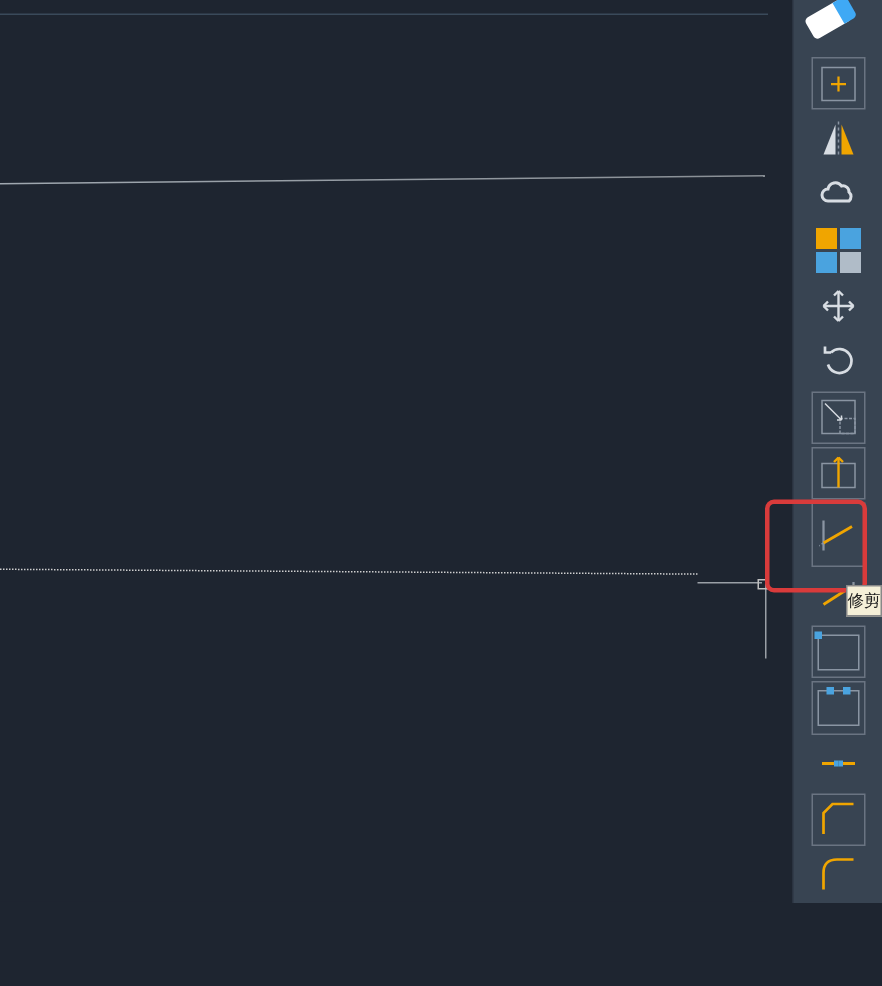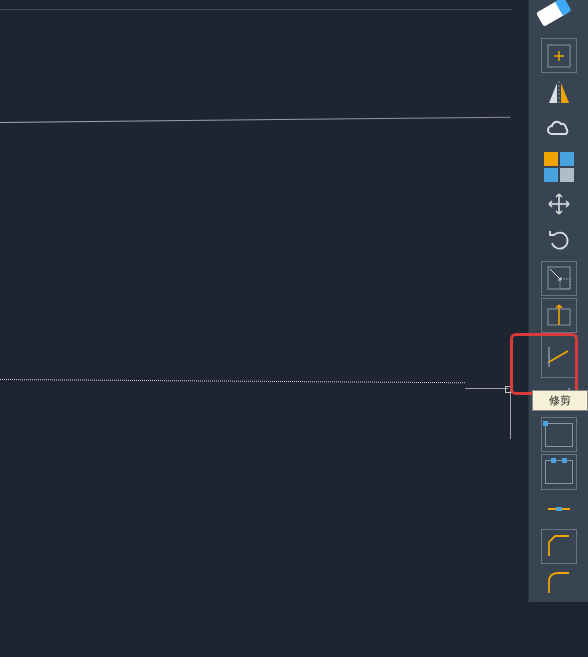--- a/index.html
+++ b/index.html
@@ -169,21 +169,21 @@
   }
 
   
   .tooltip {
     position: absolute;
     right: 0;
     top: 390px;
     background: #f5f0d8;
     color: #222;
     font-size: 11px;
-    padding: 2px 16px;
+    padding: 2px 0;
     border: 1px solid #888;
     white-space: nowrap;
     z-index: 6;
   }
 
   
   .twin-sq {
     position: relative;
     width: 28px; height: 24px;
     border: 1px solid #8a95a3;

